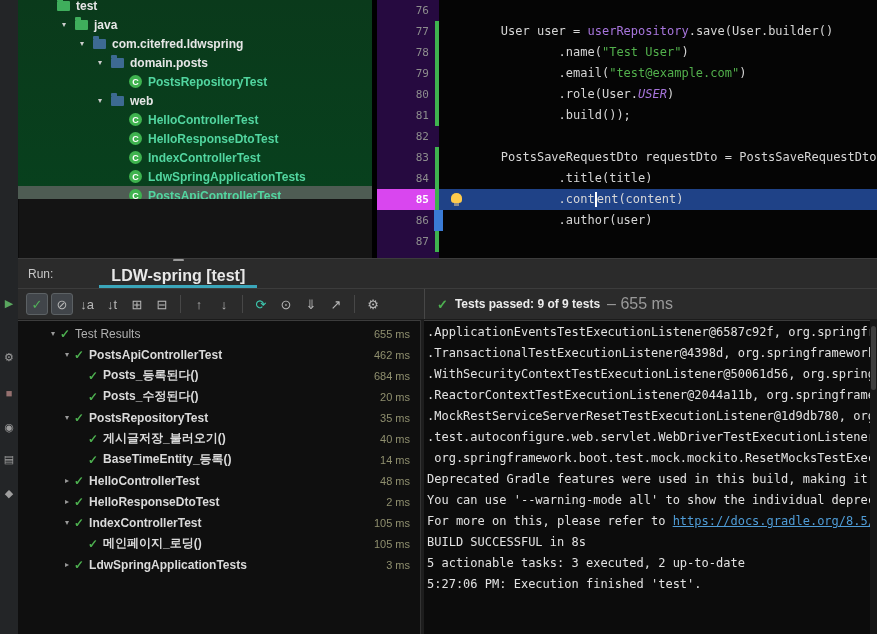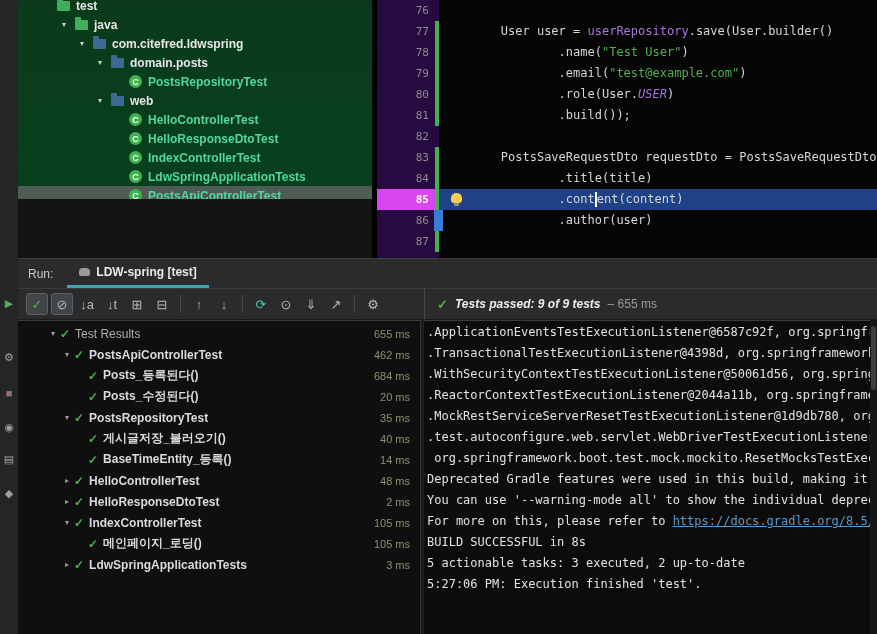--- a/index.html
+++ b/index.html
@@ -39,39 +39,39 @@
   .chgbar.b{width:9px;right:-4px;background:#3a7bd5;z-index:3;}
   .ecode{flex:1;white-space:pre;color:#d6d6d6;position:relative;padding-left:4px;overflow:hidden;}
   .eline.cur .ecode{background:#1f4287;}
   .p{color:#d6d6d6;} .f{color:#a775dc;} .s{color:#52b04c;} .k{color:#a775dc;font-style:italic;}
   .caret{display:inline-block;width:2px;height:15px;background:#fff;vertical-align:middle;}
   .bulb{position:absolute;left:12px;top:4px;width:11px;height:10px;background:#ffcb4c;border-radius:50% 50% 30% 30%;}
   .bulb::after{content:"";position:absolute;left:3px;top:10px;width:5px;height:3px;background:#8d8d8d;}
 
   
   .runheader{position:absolute;left:18px;top:258px;width:859px;height:30px;background:#2b2b2b;
-             border-top:1px solid #3c3c3c;display:flex;align-items:center;box-sizing:border-box;}
+             border-top:1px solid #3c3c3c;display:flex;align-items:center;box-sizing:border-box;gap:32px;}
   .runlabel{color:#c8c8c8;font-size:12px;margin:0 14px 0 10px;}
   .runtab{height:100%;display:flex;align-items:center;gap:6px;padding:0 12px;border-bottom:3px solid #3ba6ba;
-          box-sizing:border-box;color:#e8e8e8;font-size:12px;font-weight:bold;cursor:pointer;}
+          box-sizing:border-box;color:#e8e8e8;font-size:16px;font-weight:bold;cursor:pointer;flex-direction:column;}
   .gradleicon{width:11px;height:8px;background:#9a9a9a;border-radius:4px 4px 2px 2px;}
 
   
   .toolbar{position:absolute;left:18px;top:288px;width:859px;height:32px;background:#2b2b2b;
            border-top:1px solid #3c3c3c;border-bottom:1px solid #1b1b1b;display:flex;align-items:center;
            box-sizing:border-box;padding-left:8px;gap:3px;}
   .ticon{width:22px;height:22px;display:flex;align-items:center;justify-content:center;color:#b8b8b8;
          font-size:13px;border-radius:3px;cursor:pointer;box-sizing:border-box;}
   .ticon.pressed{background:#41454a;border:1px solid #5c6164;}
   .tsep{width:1px;height:18px;background:#474747;margin:0 4px;}
   .statuswrap{position:absolute;left:406px;top:0;bottom:0;display:flex;align-items:center;gap:7px;
               padding-left:12px;border-left:1px solid #474747;}
   .stcheck{color:#4db050;font-weight:bold;font-size:13px;}
-  .statustext{color:#ececec;font-size:12px;font-weight:bold;font-style:italic;}
-  .statustime{color:#9a9a9a;font-size:12px;}
+  .statustext{color:#ececec;font-size:12px;font-weight:bold;}
+  .statustime{color:#9a9a9a;font-size:16px;}
 
   
   .tests{position:absolute;left:18px;top:320px;width:402px;height:314px;background:#0f0f0f;
          border-top:1px solid #3c3c3c;overflow:hidden;box-sizing:border-box;padding-top:2px;}
   .trowt{height:21px;display:flex;align-items:center;font-size:12px;color:#dadada;cursor:pointer;
          position:relative;box-sizing:border-box;white-space:nowrap;}
   .trowt .chevt{flex:0 0 14px;text-align:center;color:#9a9a9a;font-size:8px;}
   .trowt .check{color:#4db050;font-weight:bold;margin-right:5px;font-size:12px;}
   .trowt .tl{font-weight:bold;}
   .trowt.hdr .tl{color:#b0b0b0;font-weight:normal;}

